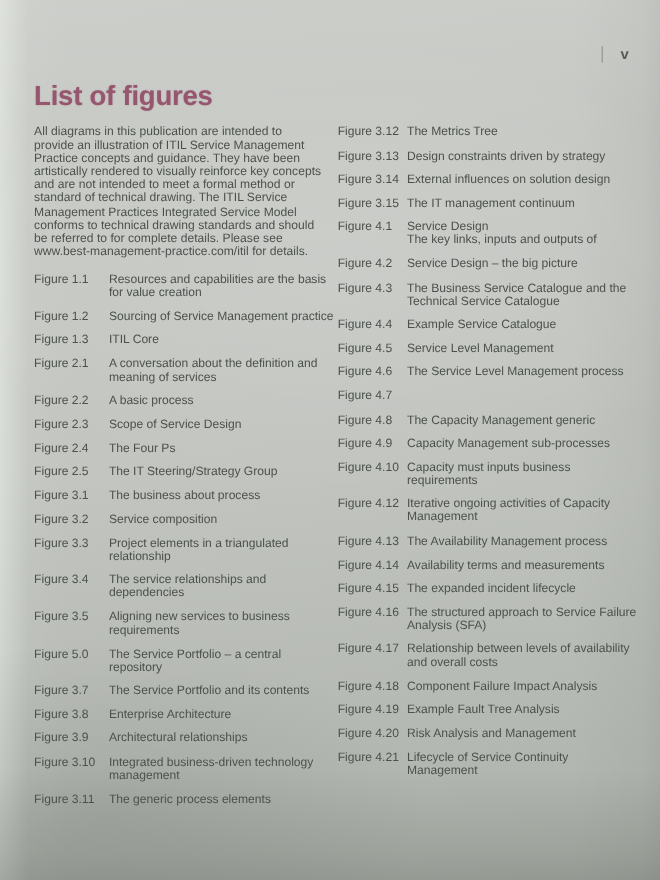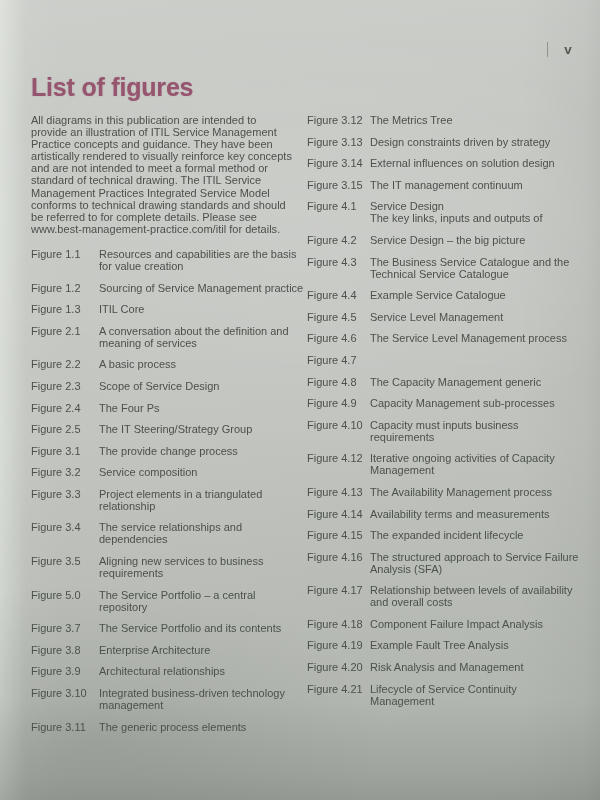--- a/index.html
+++ b/index.html
@@ -205,21 +205,21 @@
           </li>
           <li class="fig-row">
             <span class="fig-label">Figure 2.5</span>
             <span class="fig-desc">
               <span class="ln">The IT Steering/Strategy Group</span>
             </span>
           </li>
           <li class="fig-row">
             <span class="fig-label">Figure 3.1</span>
             <span class="fig-desc">
-              <span class="ln">The provide change process</span>
+              <span class="ln">The business about process</span>
             </span>
           </li>
           <li class="fig-row">
             <span class="fig-label">Figure 3.2</span>
             <span class="fig-desc">
               <span class="ln">Service composition</span>
             </span>
           </li>
           <li class="fig-row">
             <span class="fig-label">Figure 3.3</span>

